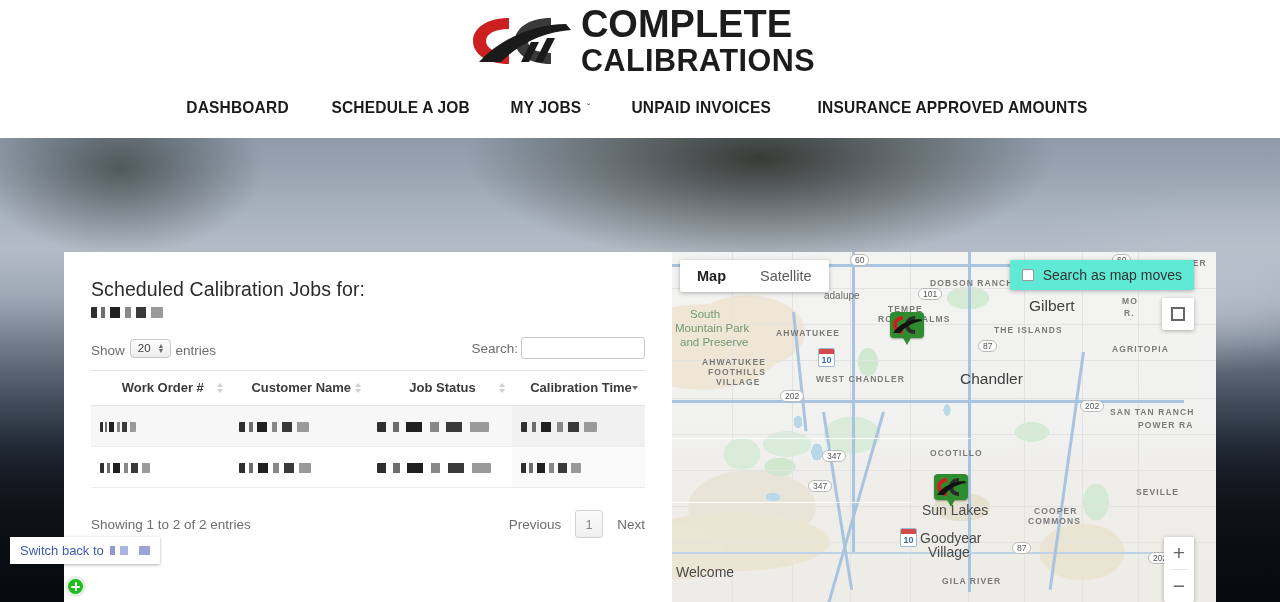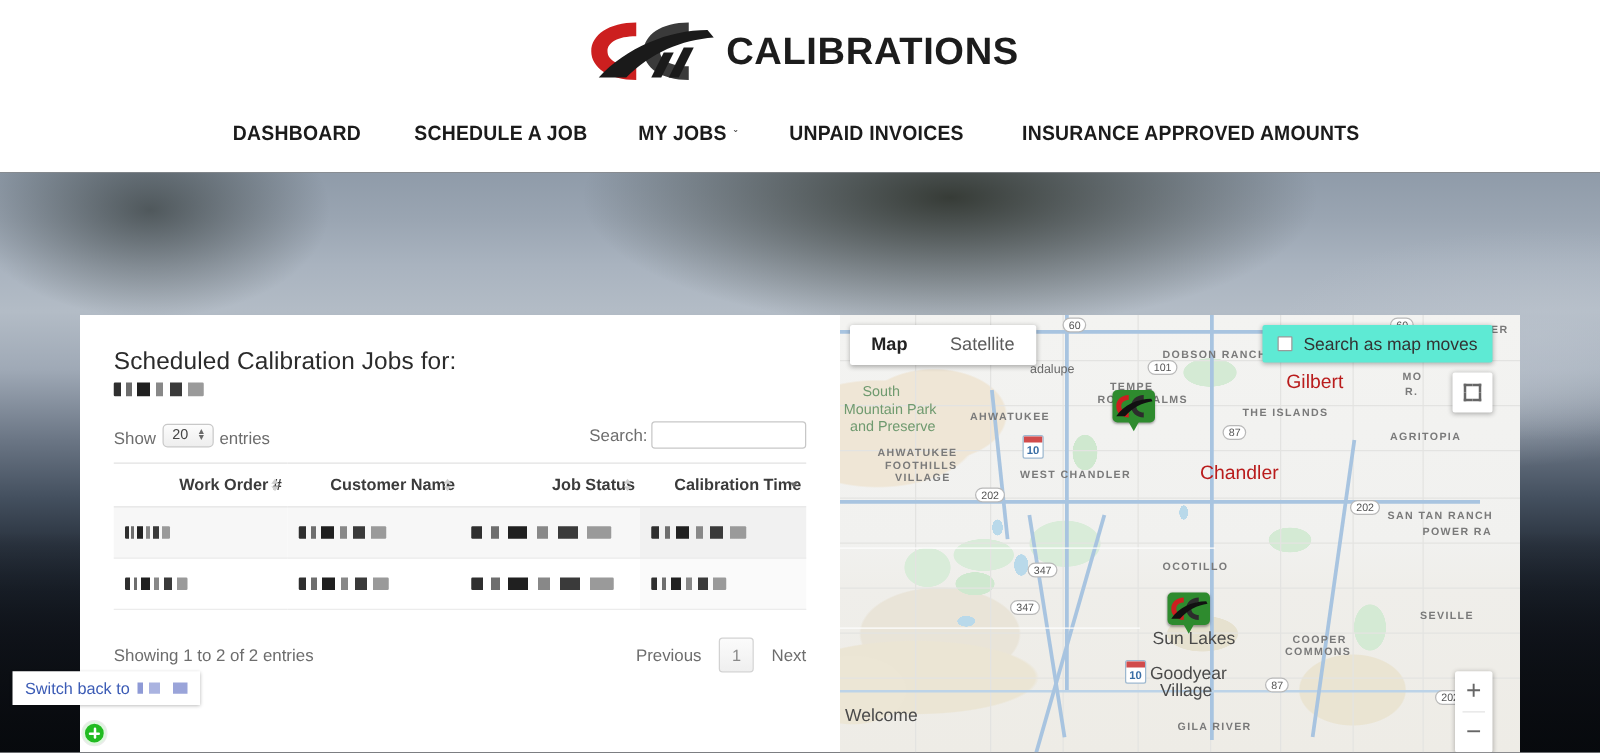--- a/index.html
+++ b/index.html
@@ -160,21 +160,21 @@
     width: 124px; height: 22px;
     border: 1px solid #c7c7c7; border-radius: 3px;
     background: #fff; outline: none;
     font-family: "Liberation Sans", sans-serif; font-size: 12px;
     padding: 0 5px; color: #333;
   }
 
   table.jobs { width: 100%; border-collapse: collapse; margin-top: 9px; table-layout: fixed; }
   table.jobs thead th {
     font-size: 13px; font-weight: bold; color: #3b3b3b;
-    text-align: right; padding: 9px 4px 10px 9px;
+    text-align: center; padding: 9px 4px 10px 9px;
     border-top: 1px solid #e2e2e2;
     border-bottom: 1px solid #e2e2e2;
     position: relative; cursor: pointer;
     white-space: nowrap;
   }
   .sort-ic {
     position: absolute; right: 7px; top: 50%; transform: translateY(-50%);
     display: flex; flex-direction: column; gap: 2px; line-height: 0;
   }
   .sort-ic i {
@@ -269,21 +269,21 @@
   .hw-minor { position: absolute; background: #bcd3e8; }
 
   .map-label {
     position: absolute;
     font-family: "Liberation Sans", sans-serif;
     color: #5d5d5d;
     white-space: nowrap;
     pointer-events: none;
   }
   .lbl-city { font-size: 14px; color: #4a4a4a; }
-  .lbl-city-lg { font-size: 15.5px; color: #b91c1c; }
+  .lbl-city-lg { font-size: 15.5px; color: #404040; }
   .lbl-caps { font-size: 8.5px; letter-spacing: 1.1px; color: #7a7a7a; font-weight: bold; }
   .lbl-park { font-size: 11.5px; color: #6f9a6f; text-align: center; line-height: 1.25; }
   .lbl-small { font-size: 10px; color: #6a6a6a; }
 
   .shield {
     position: absolute;
     border: 1px solid #b9b9b9; border-radius: 7px;
     background: #fff; color: #555;
     font-size: 8.5px; text-align: center;
     padding: 0px 4px; line-height: 11px; height: 12px;
@@ -377,20 +377,21 @@
 
   <div class="logo-wrap">
     <svg class="logo-svg" width="112" height="62" viewBox="0 0 112 62">
       <path d="M44 8 C22 8 8 18 8 31 C8 44 22 54 44 54 L44 43 C29 43 21 38 21 31 C21 24 29 19 44 19 Z" fill="#cc1f1f"></path>
       <path d="M86 8 C64 8 50 18 50 31 C50 44 64 54 86 54 L86 43 C71 43 63 38 63 31 C63 24 71 19 86 19 Z" fill="#3a3a3a"></path>
       <path d="M101 14 C70 14 36 28 14 52 L36 52 C56 32 80 22 106 20 Z" fill="#1a1a1a"></path>
       <path d="M66 32 L56 52 L64 52 L74 32 Z" fill="#1a1a1a"></path>
       <path d="M82 28 L70 52 L78 52 L90 28 Z" fill="#1a1a1a"></path>
     </svg>
     <div class="logo-text">
+      <div class="logo-line1">COMPLETE</div>
       <div class="logo-line2">CALIBRATIONS</div>
     </div>
   </div>
 
   <div class="main-nav">
     <div class="nav-item">
       <span>DASHBOARD</span>
     </div>
     <div class="nav-item">
       <span>SCHEDULE A JOB</span>

